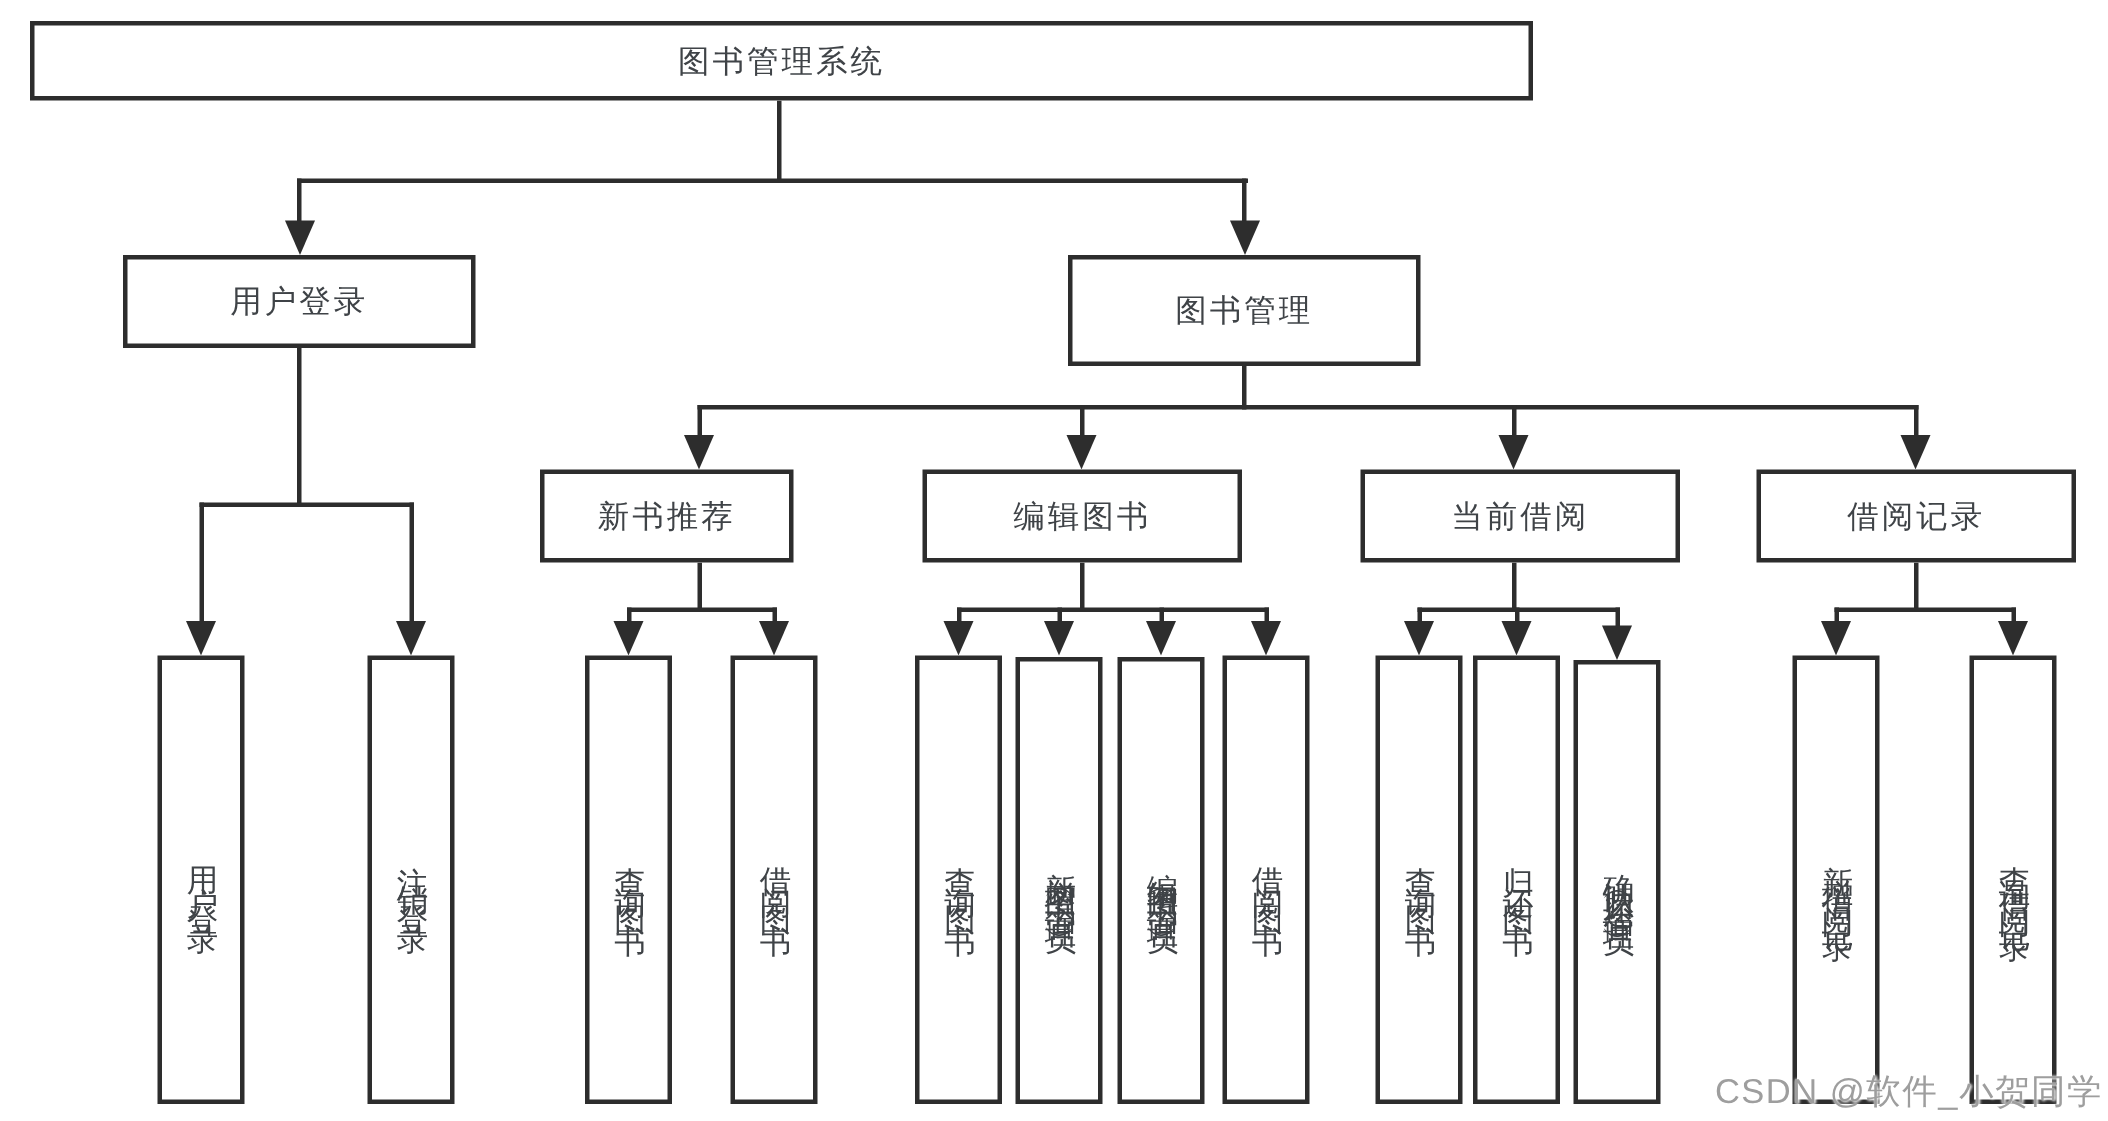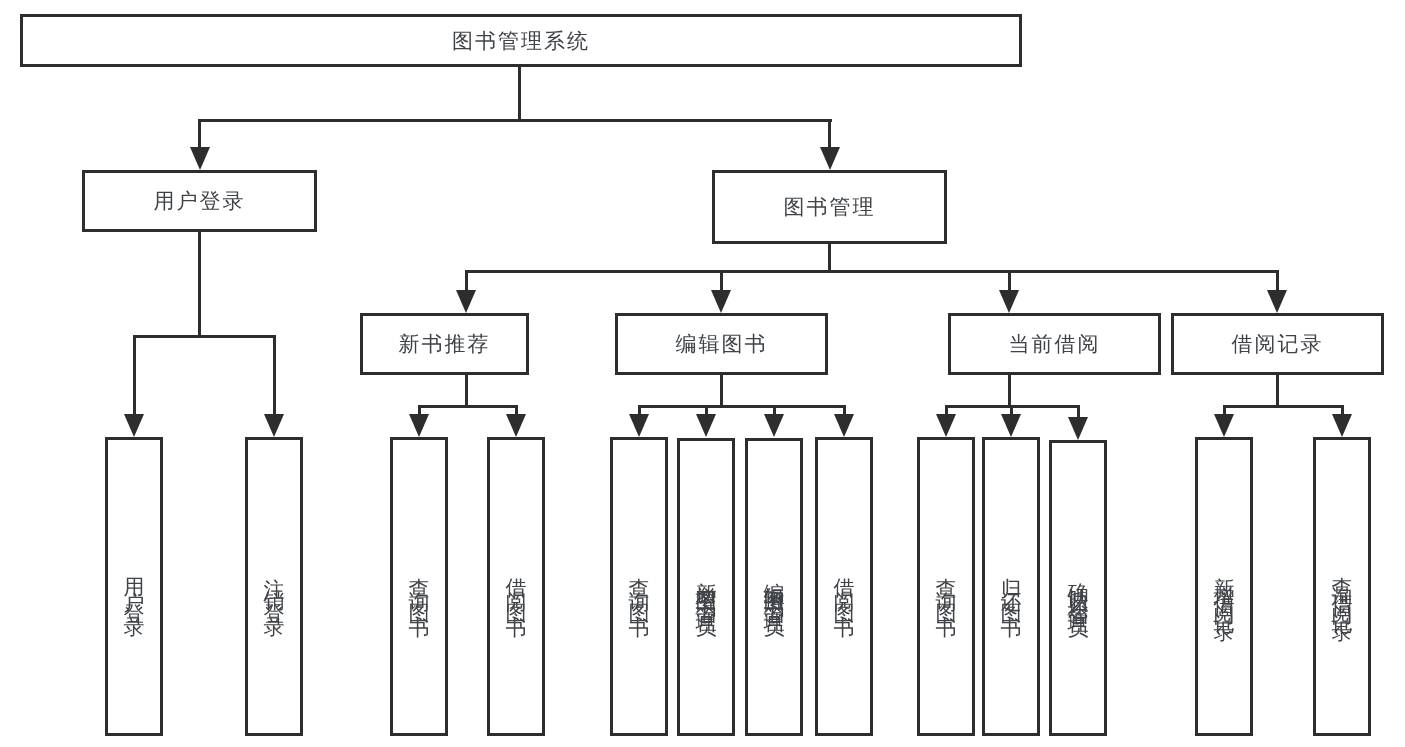--- a/index.html
+++ b/index.html
@@ -67,21 +67,21 @@
 
 <div class="stage">
 
   <div class="node" style="left:20px;top:14px;width:1002px;height:53px">图书管理系统</div>
 
   <div class="node" style="left:82px;top:170px;width:235px;height:62px">用户登录</div>
   <div class="node" style="left:712px;top:170px;width:235px;height:74px">图书管理</div>
 
   <div class="node" style="left:360px;top:313px;width:169px;height:62px">新书推荐</div>
   <div class="node" style="left:615px;top:313px;width:213px;height:62px">编辑图书</div>
-  <div class="node" style="left:948px;top:313px;width:213px;height:62px">当前借阅</div>
+  <div class="node" style="left:907px;top:313px;width:213px;height:62px">当前借阅</div>
   <div class="node" style="left:1171px;top:313px;width:213px;height:62px">借阅记录</div>
 
   <div class="node v short" style="left:105px;top:437px;width:58px;height:299px">用户登录</div>
   <div class="node v short" style="left:245px;top:437px;width:58px;height:299px">注销登录</div>
 
   <div class="node v short" style="left:390px;top:437px;width:58px;height:299px">查询图书</div>
   <div class="node v short" style="left:487px;top:437px;width:58px;height:299px">借阅图书</div>
 
   <div class="node v short" style="left:610px;top:437px;width:58px;height:299px">查询图书</div>
   <div class="node v long" style="left:677px;top:438px;width:58px;height:298px">新增图书（管理员）</div>
@@ -147,14 +147,15 @@
   <div class="ln vl" style="left:1077px;top:405px;height:15px"></div>
   <div class="ah" style="left:1068px;top:417px"></div>
 
   <div class="ln vl" style="left:1276px;top:375px;height:33px"></div>
   <div class="ln hl" style="left:1223px;top:405px;width:121px"></div>
   <div class="ln vl" style="left:1223px;top:405px;height:12px"></div>
   <div class="ah" style="left:1214px;top:414px"></div>
   <div class="ln vl" style="left:1341px;top:405px;height:12px"></div>
   <div class="ah" style="left:1332px;top:414px"></div>
 
+  <div class="watermark">CSDN @软件_小贺同学</div>
 
 </div>
 
 </body></html>

